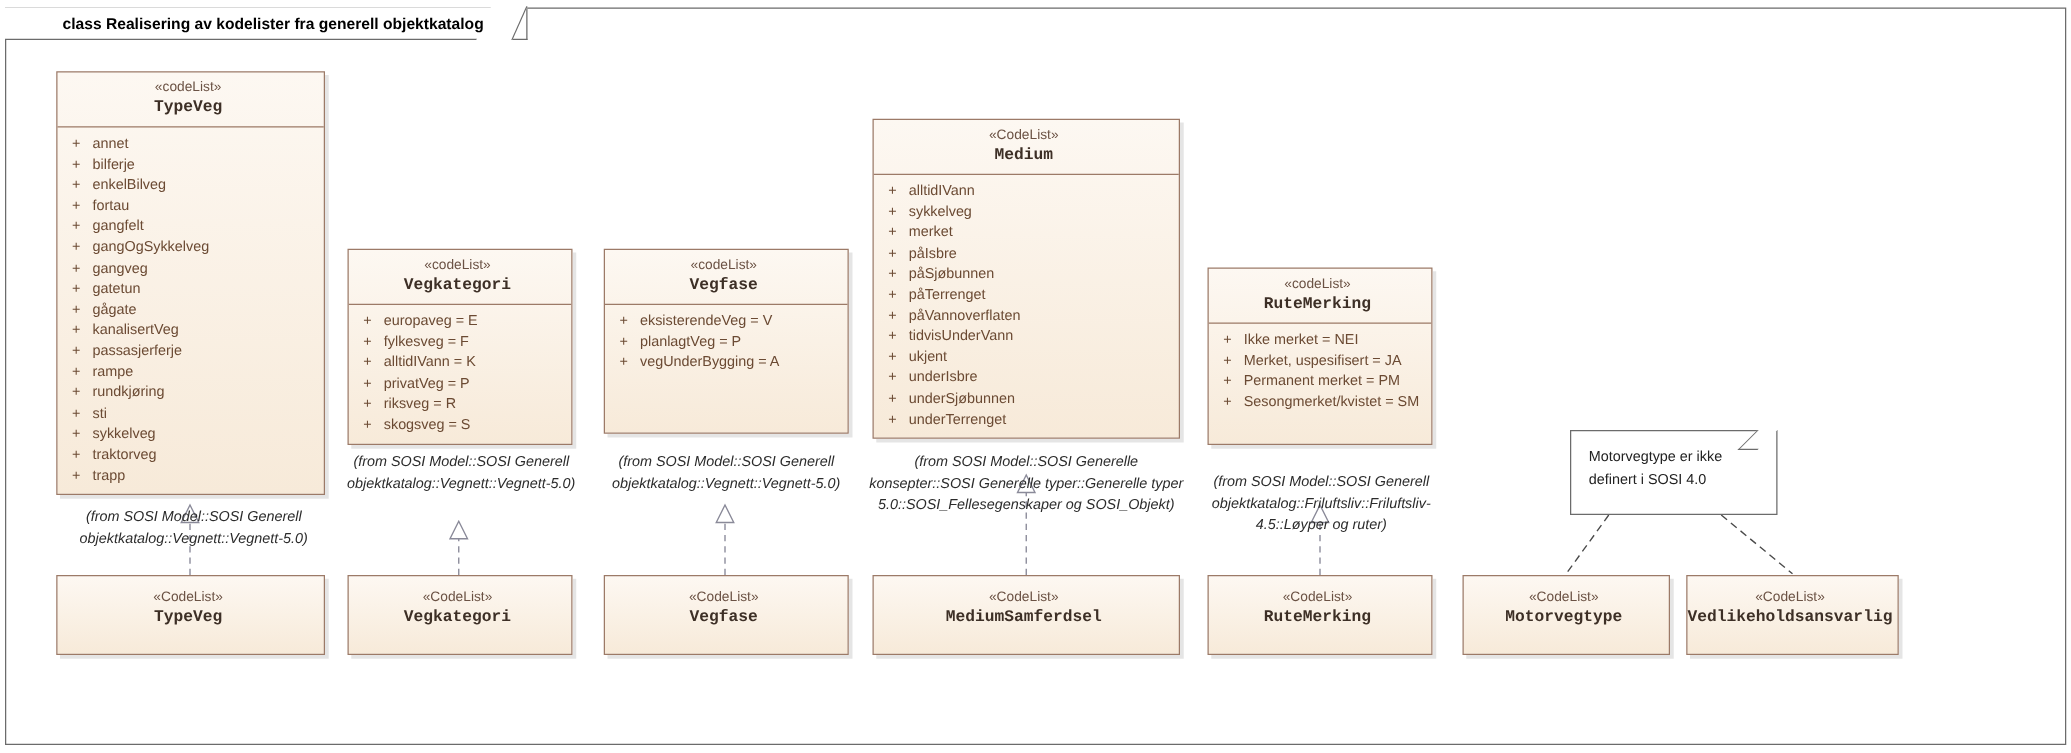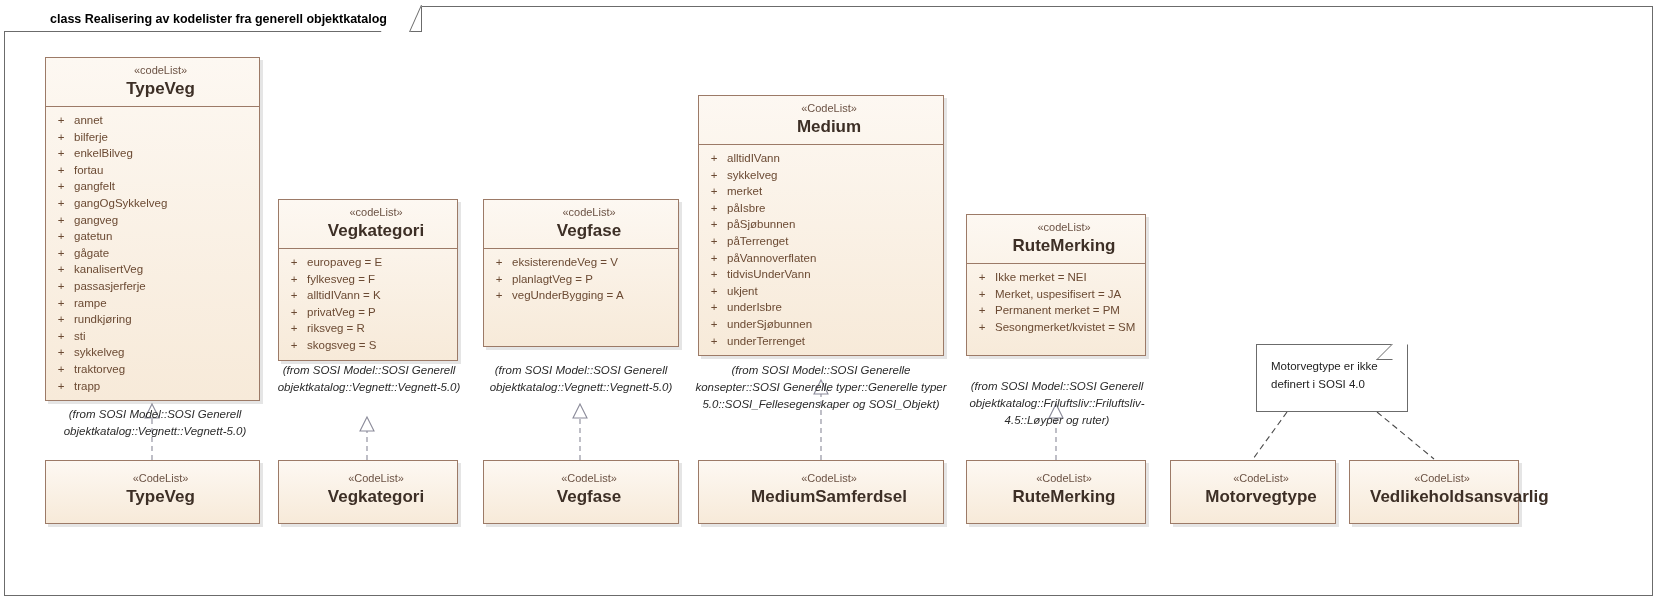--- a/index.html
+++ b/index.html
@@ -56,35 +56,36 @@
   
   .uml-box {
     position: absolute;
     background: linear-gradient(180deg, #fdf8f2 0%, #f7ead9 100%);
     border: 1px solid #9c7a67;
     box-shadow: 3px 3px 0 rgba(0,0,0,0.10);
     z-index: 3;
   }
   .uml-head {
     text-align: center;
-    padding: 6px 4px 7px 20px;
+    padding: 6px 4px 7px 0;
     border-bottom: 1px solid #9c7a67;
     line-height: 1.25;
   }
   .uml-box.no-compartment .uml-head { border-bottom: none; }
   .stereotype {
     font-size: 11px;
     color: #6b5244;
     display: block;
   }
   .classname {
-    font-size: 17px;
+    font-size: 13px;
     font-weight: bold;
     color: #3d2f26;
     display: block;
+    font-family: Liberation Mono, monospace;
   }
   .uml-attrs {
     padding: 5px 2px 6px 2px;
   }
   .attr-row {
     display: flex;
     font-size: 11.5px;
     color: #6b4a33;
     line-height: 16.6px;
     white-space: nowrap;
@@ -408,21 +409,21 @@
           <span class="attr-name">Permanent merket = PM</span>
         </div>
       <div class="attr-row">
           <span class="attr-vis">+</span>
           <span class="attr-name">Sesongmerket/kvistet = SM</span>
         </div>
     </div>
   </div>
   <div class="pkg-caption" style="left:962px; top:378px; width:190px;">(from SOSI Model::SOSI Generell objektkatalog::Friluftsliv::Friluftsliv-4.5::Løyper og ruter)</div>
 
-  <div class="uml-note" style="left:1256px; top:344px; width:152px; height:68px;">
+  <div class="uml-note" style="left:1256px; top:344px; width:166px; height:68px;">
     <span class="fold"></span>
     <div>Motorvegtype er ikke</div>
     <div>definert i SOSI 4.0</div>
   </div>
 
   <div class="uml-box no-compartment" style="left:45px; top:460px; width:215px; height:64px;">
     <div class="uml-head" style="padding-top:11px;">
       <span class="stereotype">«CodeList»</span>
       <span class="classname">TypeVeg</span>
     </div>

